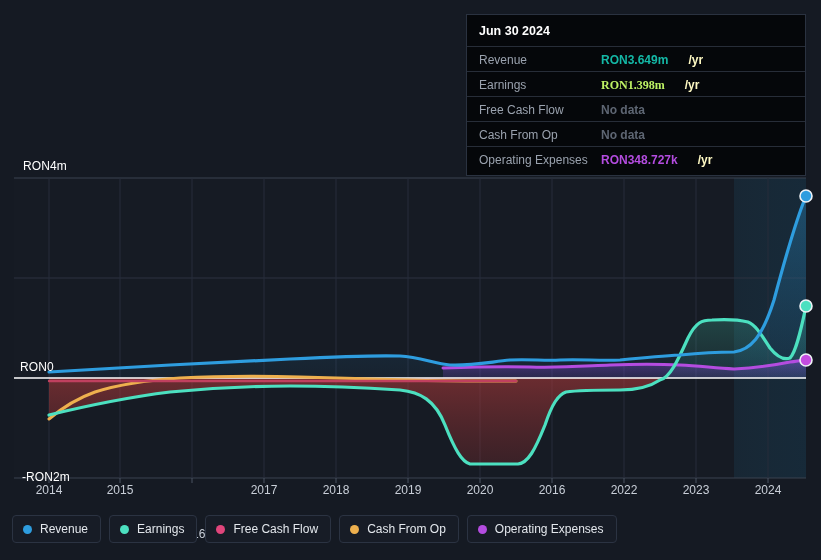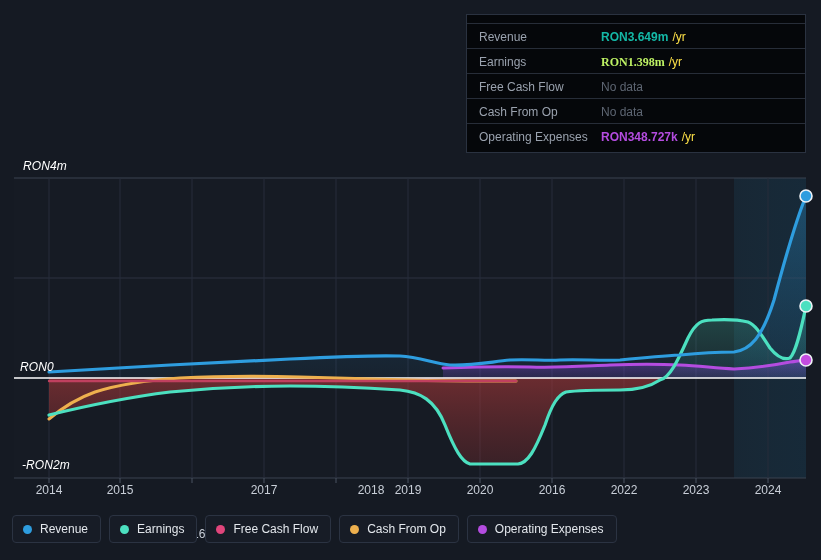--- a/index.html
+++ b/index.html
@@ -32,25 +32,24 @@
     left: 0; top: 0;
   }
 
   
   .y-label {
     position: absolute;
     font-size: 12px;
     color: #ffffff;
     letter-spacing: .1px;
     white-space: nowrap;
-    font-style: italic;
   }
   #y-top   { left: 23px; top: 159px; }
   #y-zero  { left: 20px; top: 360px; }
-  #y-bot   { left: 22px; top: 458px; }
+  #y-bot   { left: 22px; top: 470px; }
 
   
   #x-axis-labels {
     position: absolute;
     left: 0; top: 483px;
     width: 708px; height: 20px;
   }
   .x-label {
     position: absolute;
     transform: translateX(-50%);
@@ -90,28 +89,28 @@
     color: #9aa2ae;
     white-space: nowrap;
   }
   .tt-val {
     font-size: 12px;
     font-weight: bold;
     white-space: nowrap;
   }
   .tt-suffix {
     font-size: 12px;
-    font-weight: normal;
-    color: #fde047;
-    margin-left: 4px;
+    font-weight: bold;
+    color: #fef9c3;
+    margin-left: 20px;
   }
   .tt-nodata {
     font-size: 12px;
     color: #5e6673;
-    font-weight: normal;
+    font-weight: bold;
   }
   .tt-margin-label {
     font-size: 12px;
     font-weight: normal;
     color: #c3c9d2;
     margin-left: 4px;
   }
 
   
   #legend {
@@ -277,31 +276,32 @@
 
     <div class="y-label" id="y-top">RON4m</div>
     <div class="y-label" id="y-zero">RON0</div>
     <div class="y-label" id="y-bot">-RON2m</div>
 
     <div id="x-axis-labels">
         <div class="x-label" style="left: 49px;">2014</div>
         <div class="x-label" style="left: 120px; text-align: right;">2015</div>
         <div class="x-label" style="left: 192px; margin-top: 44px;">2016</div>
         <div class="x-label" style="left: 264px;">2017</div>
-        <div class="x-label" style="left: 336px; margin-left: 35px;">2018</div>
+        <div class="x-label" style="left: 336px;">2018</div>
         <div class="x-label" style="left: 408px;">2019</div>
         <div class="x-label" style="left: 480px;">2020</div>
         <div class="x-label" style="left: 552px;">2016</div>
         <div class="x-label" style="left: 624px;">2022</div>
         <div class="x-label" style="left: 696px;">2023</div>
         <div class="x-label" style="left: 768px;">2024</div>
       </div>
   </div>
 
   <div id="tooltip">
+    <div id="tooltip-date">Jun 30 2024</div>
     <div id="tooltip-rows">
         <div class="tt-row">
           <div class="tt-key">Revenue</div>
           <div><span class="tt-val" style="color: #14b8a6;">RON3.649m</span><span class="tt-suffix">/yr</span></div>
         </div>
         <div class="tt-row">
           <div class="tt-key">Earnings</div>
           <div><span class="tt-val" style="color: #bef264; font-family: Liberation Serif, serif;">RON1.398m</span><span class="tt-suffix">/yr</span></div>
         </div>
         <div class="tt-row">

